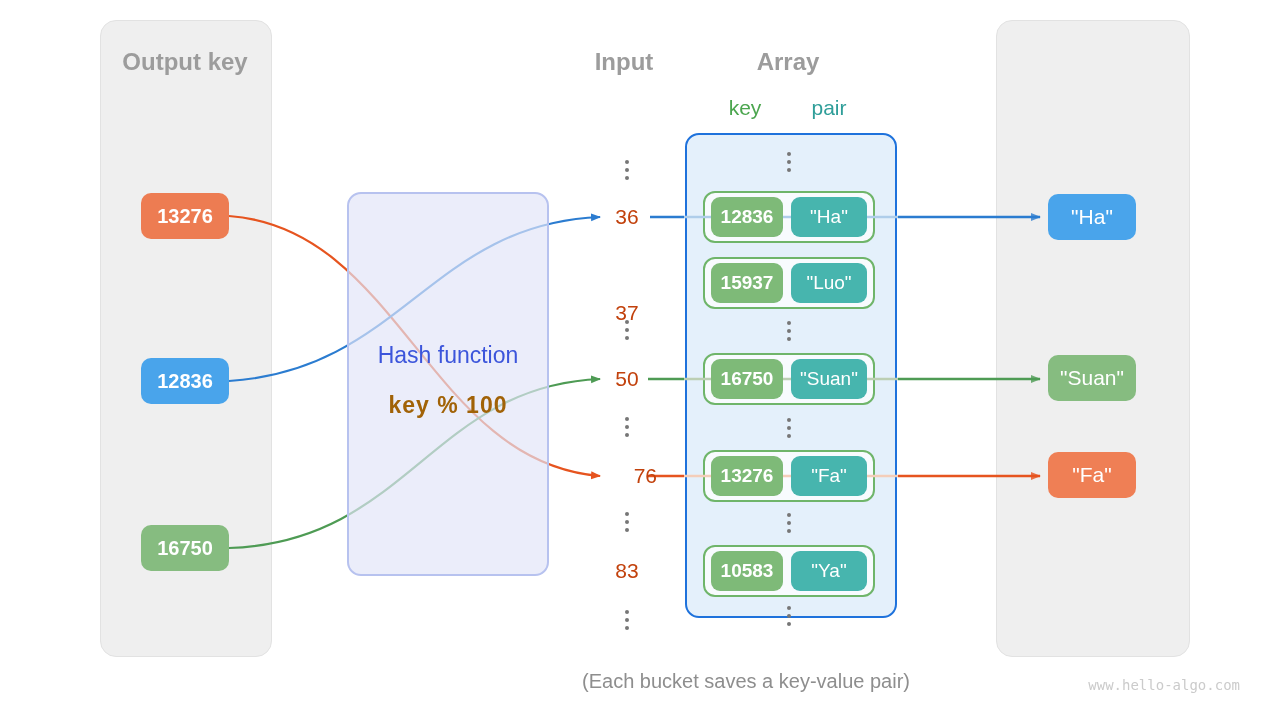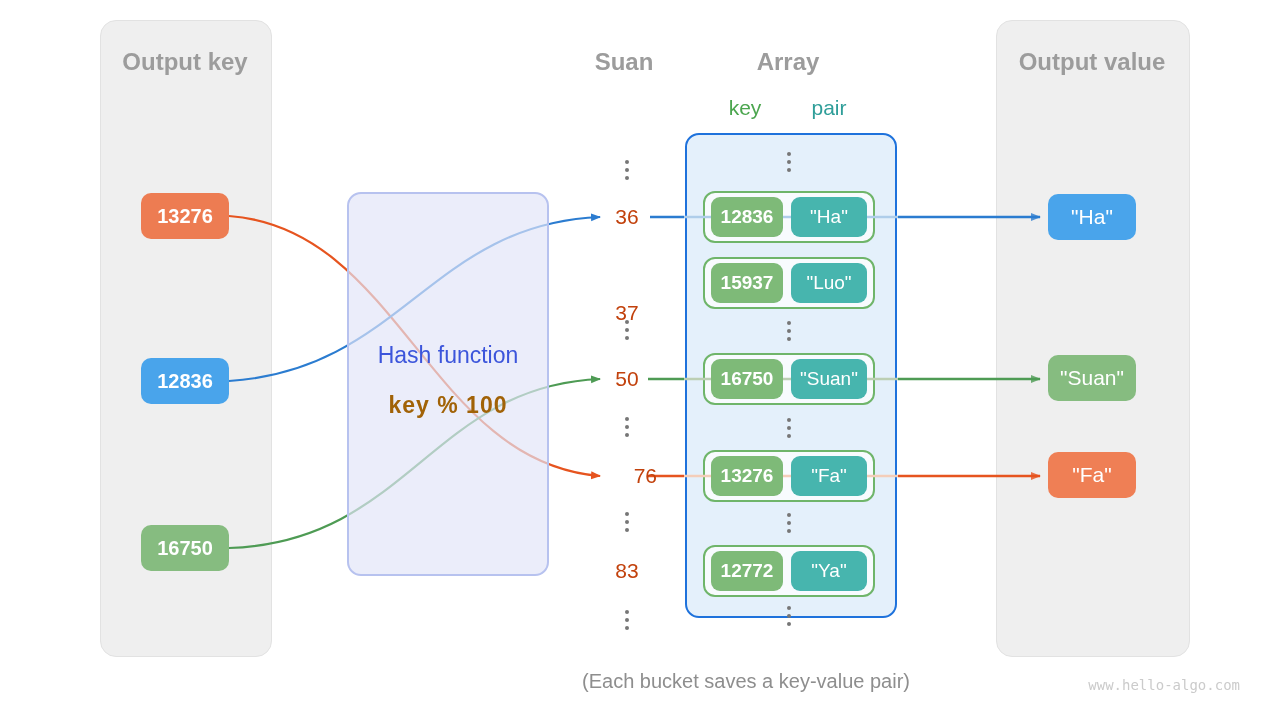--- a/index.html
+++ b/index.html
@@ -136,23 +136,22 @@
       <path d="M898,379 H1040" fill="none" stroke="#4e9b54" stroke-width="2.5" marker-end="url(#mo-green)"></path>
     </g>
     <g>
       <path d="M648,476 H684" fill="none" stroke="#e6541f" stroke-width="2.5"></path>
       <path d="M684,476 H898" fill="none" stroke="#f4cdb9" stroke-width="2.5"></path>
       <path d="M898,476 H1040" fill="none" stroke="#e6541f" stroke-width="2.5" marker-end="url(#mo-orange)"></path>
     </g>
   </svg>
 
   <div class="panel-title" style="left:100px;top:48px;width:170px;">Output key</div>
-  <div class="col-header" style="left:564px;top:48px;">Suan</div>
+  <div class="col-header" style="left:564px;top:48px;">Input</div>
   <div class="col-header" style="left:728px;top:48px;">Array</div>
-  <div class="panel-title" style="left:996px;top:48px;width:192px;">Output value</div>
   <div class="sub-header" style="left:705px;top:96px;width:80px;color:#4ca64f;">key</div>
   <div class="sub-header" style="left:784px;top:96px;width:90px;color:#2f9e99;">pair</div>
 
   <div class="kv-box key-font" style="left:141px;top:193px;background:#ed7c52;">13276</div>
   <div class="kv-box key-font" style="left:141px;top:358px;background:#49a4eb;">12836</div>
   <div class="kv-box key-font" style="left:141px;top:525px;background:#86bc80;">16750</div>
 
   <div class="idx" style="top:204px;">36</div>
   <div class="idx" style="top:256px;margin-top:44px;">37</div>
   <div class="idx" style="top:366px;">50</div>
@@ -212,21 +211,21 @@
     </div>
 
   <div class="chip chip-key" style="top:197px;">12836</div>
   <div class="chip chip-val" style="top:197px;">"Ha"</div>
   <div class="chip chip-key" style="top:263px;">15937</div>
   <div class="chip chip-val" style="top:263px;">"Luo"</div>
   <div class="chip chip-key" style="top:359px;">16750</div>
   <div class="chip chip-val" style="top:359px;">"Suan"</div>
   <div class="chip chip-key" style="top:456px;">13276</div>
   <div class="chip chip-val" style="top:456px;">"Fa"</div>
-  <div class="chip chip-key" style="top:551px;">12772</div>
+  <div class="chip chip-key" style="top:551px;">10583</div>
   <div class="chip chip-val" style="top:551px;">"Ya"</div>
 
   <div class="kv-box val-font" style="left:1048px;top:194px;background:#49a4eb;">"Ha"</div>
   <div class="kv-box val-font" style="left:1048px;top:355px;background:#86bc80;">"Suan"</div>
   <div class="kv-box val-font" style="left:1048px;top:452px;background:#ef7f55;">"Fa"</div>
 
   <div class="caption">(Each bucket saves a key-value pair)</div>
   <div class="watermark">www.hello-algo.com</div>
 
 </div>

